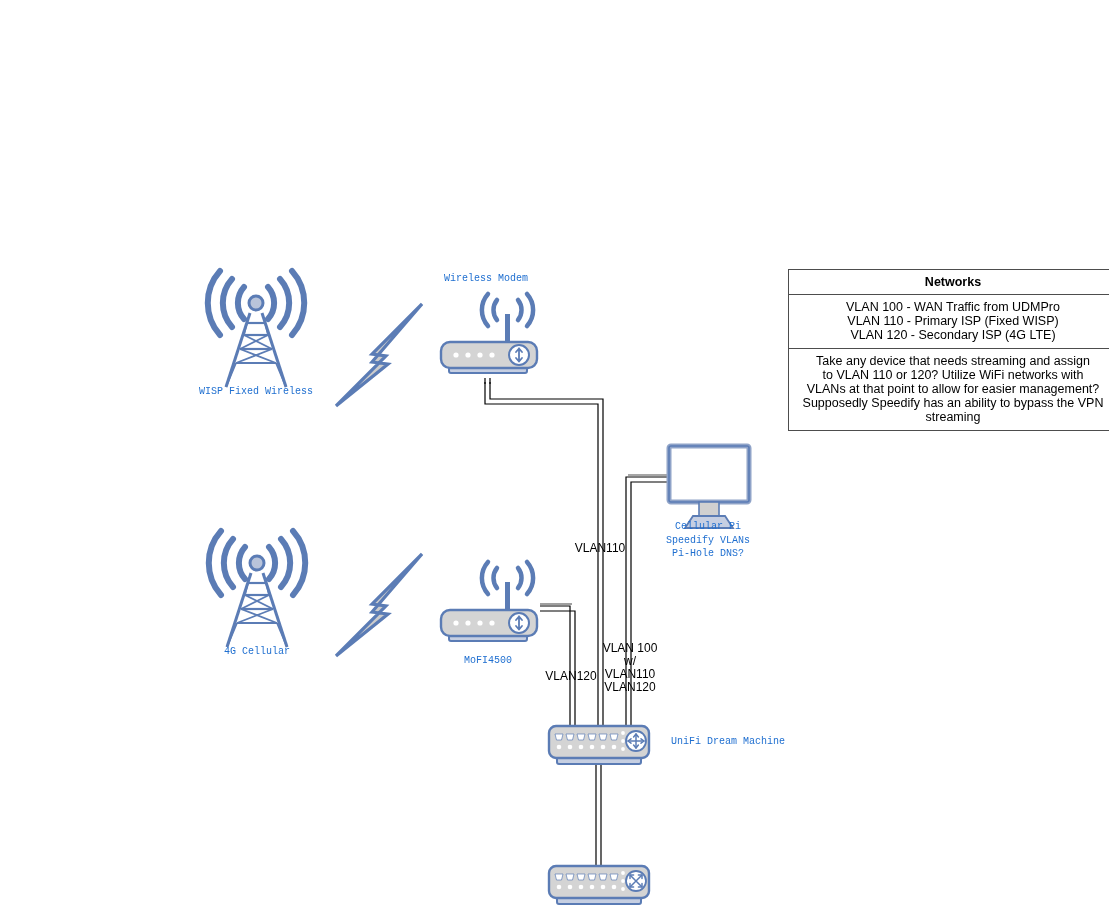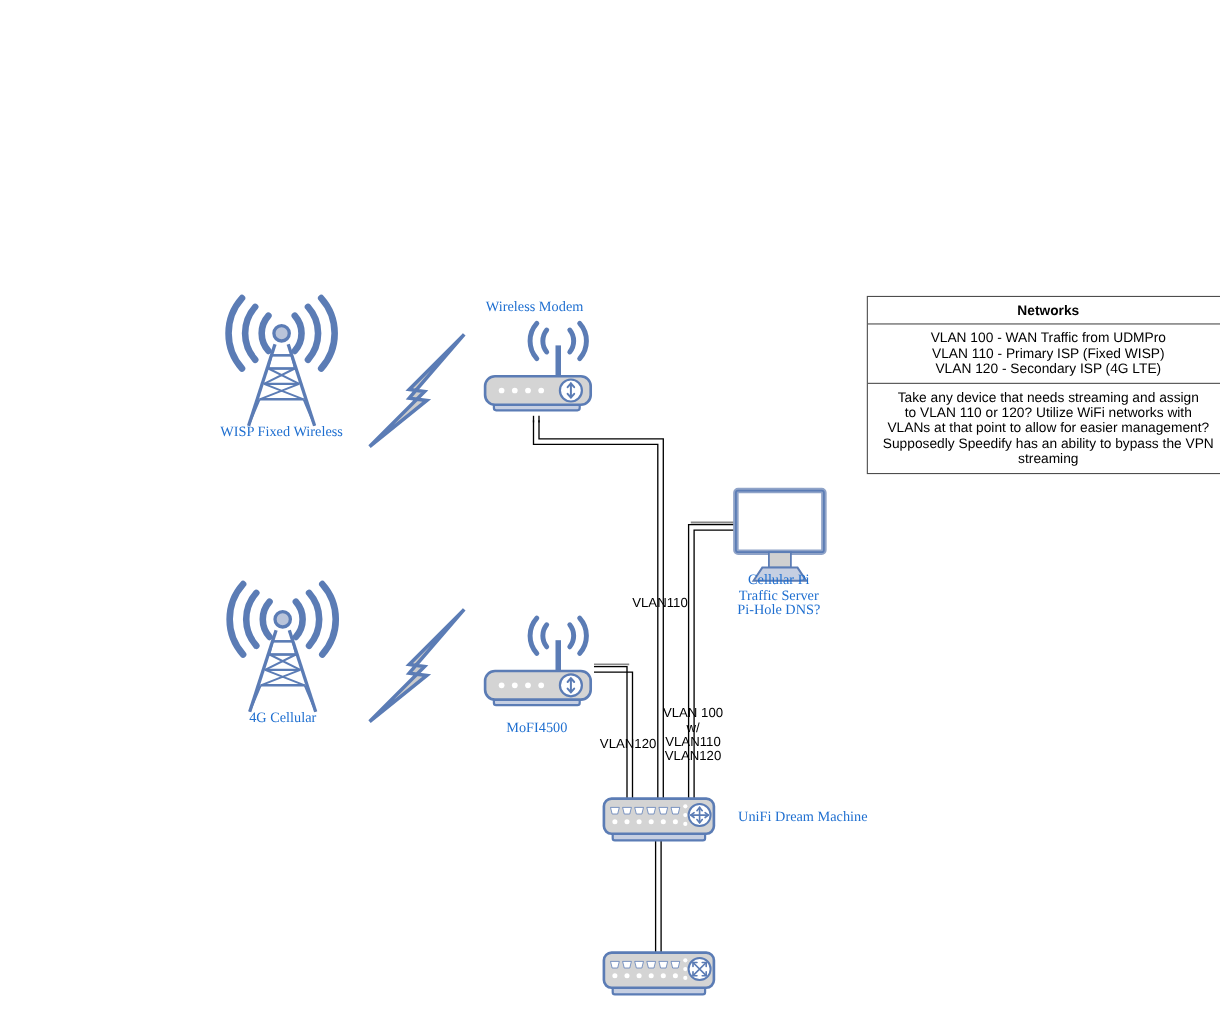--- a/index.html
+++ b/index.html
@@ -17,25 +17,25 @@
   }
   #canvas {
     position: absolute;
     left: 0; top: 0;
     width: 1109px;
     height: 919px;
   }
   .node-label {
     position: absolute;
     color: #1f6fd0;
-    font-size: 13px;
+    font-size: 10px;
     line-height: 13.5px;
     text-align: center;
     white-space: pre;
-    font-family: Liberation Serif, serif;
+    font-family: Liberation Mono, monospace;
   }
   .edge-label {
     position: absolute;
     color: #000000;
     font-size: 12px;
     line-height: 13px;
     text-align: center;
     white-space: pre;
     font-family: "Liberation Sans", sans-serif;
   }
@@ -278,21 +278,21 @@
 <div class="node-label" style="left:186px; top:385px; width:140px;">WISP Fixed Wireless</div>
 
 <div class="node-label" style="left:416px; top:272px; width:140px;">Wireless Modem</div>
 
 <div class="node-label" style="left:187px; top:645px; width:140px;">4G Cellular</div>
 
 <div class="node-label" style="left:418px; top:622px; width:140px;margin-top:32px;">MoFI4500</div>
 
 <div style="position:absolute; left:638px; top:520px; width:140px;">
   <div class="node-label" style="position:static;">Cellular Pi</div>
-  <div class="node-label" style="position:static;">Traffic Server</div>
+  <div class="node-label" style="position:static;">Speedify VLANs</div>
   <div class="node-label" style="position:static;">Pi-Hole DNS?</div>
 </div>
 
 <div class="node-label" style="left:671px; top:735px; width:180px; text-align:left;">UniFi Dream Machine</div>
 
 <div class="node-label" style="left:529px; top:905px; width:140px;margin-top:24px;">UniFi Switch</div>
 
 <div class="edge-label" style="left:565px; top:542px; width:70px;">VLAN110</div>
 
 <div class="edge-label" style="left:536px; top:670px; width:70px;">VLAN120</div>

